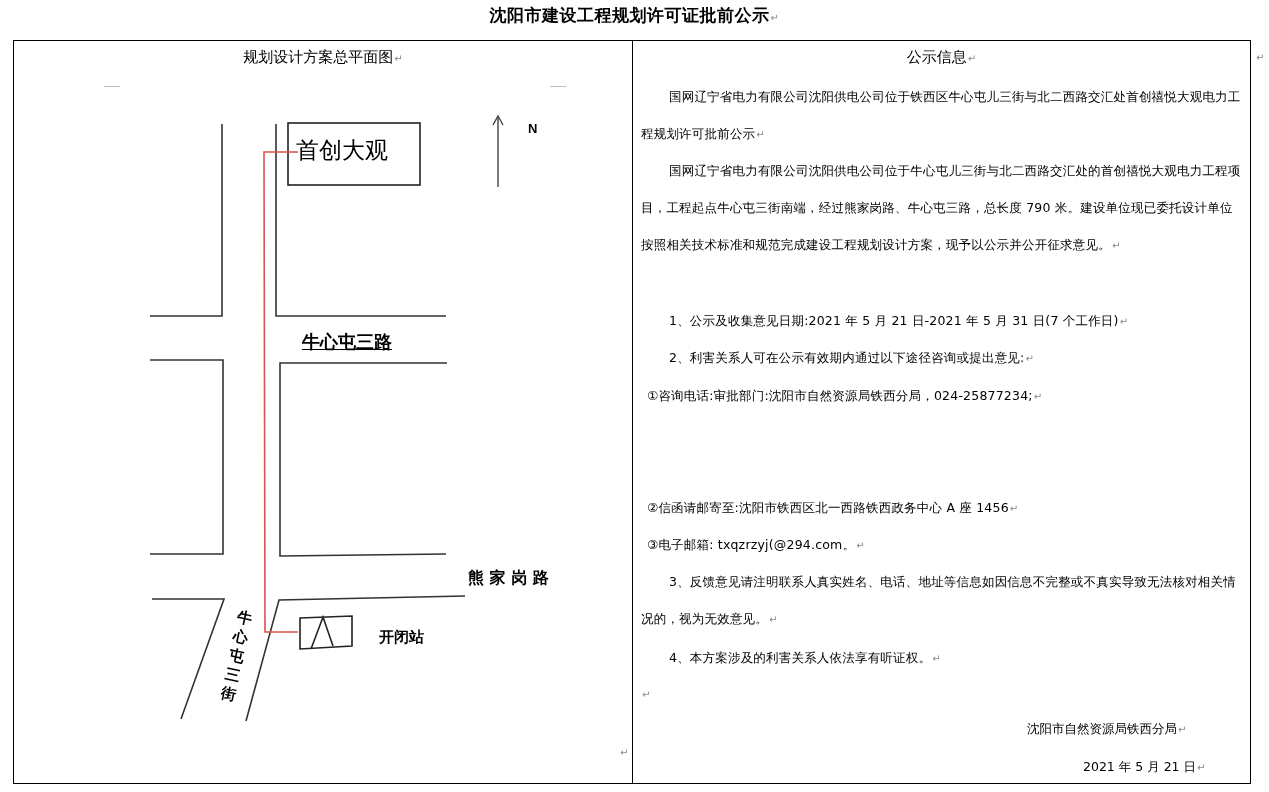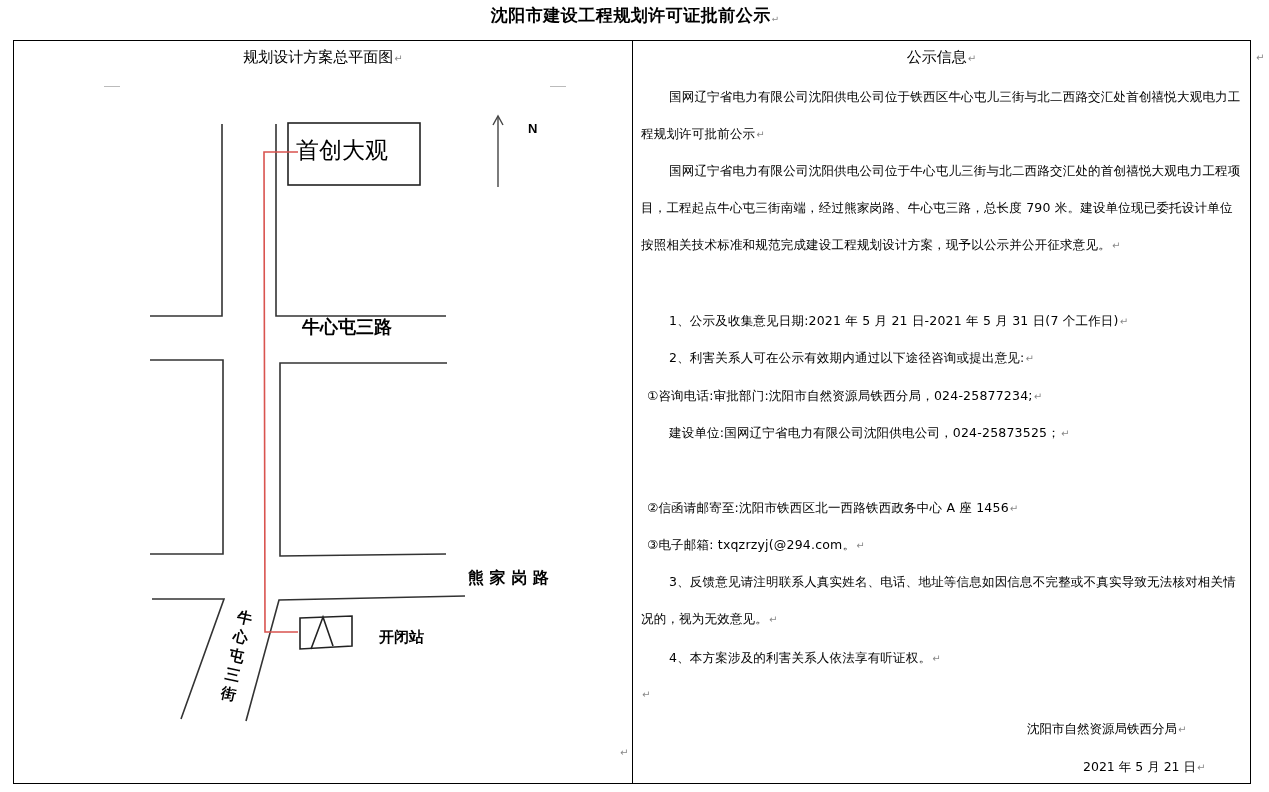--- a/index.html
+++ b/index.html
@@ -1,19 +1,19 @@
 <!DOCTYPE html>
 <html><head>
 <meta charset="utf-8">
 <style>
   html, body { margin:0; padding:0; background:#ffffff; }
   body { width:1269px; height:792px; position:relative; overflow:hidden;
          font-family:"DejaVu Sans","Liberation Sans",sans-serif; color:#000; }
   .doc-title { position:absolute; left:0; top:4px; width:1269px; text-align:center;
-               font-family:Liberation Mono, monospace; font-weight:bold;
+               font-family:Liberation Serif, serif; font-weight:bold;
                font-size:17px; letter-spacing:0.5px; }
   .pmark { color:#888; font-size:10px; font-weight:normal; margin-left:1px; }
   .table { position:absolute; left:13px; top:40px; width:1238px; height:744px;
            border:1.5px solid #000; box-sizing:border-box; }
   .divider { position:absolute; left:618px; top:0; width:1px; height:100%; background:#000; }
   .cell-left { position:absolute; left:0; top:0; width:618px; height:100%; }
   .cell-right { position:absolute; left:619px; top:0; width:617px; height:100%; }
   .cell-heading { position:absolute; top:7px; left:0; width:100%; text-align:center; font-size:15px; }
   .crop-mark { position:absolute; height:1px; width:16px; background:#bbb; }
   .map { position:absolute; left:0; top:0; }
@@ -57,21 +57,21 @@
 
         <line x1="484" y1="146" x2="484" y2="76" stroke="#444" stroke-width="1.4"></line>
         <polyline points="479,84 484,75 489,84" stroke="#444" stroke-width="1.4"></polyline>
       </g>
 
       <polyline points="284,111 250,111 251,591 284,591" fill="none" stroke="#d9534f" stroke-width="1.6"></polyline>
     </svg>
 
     <div class="map-label" style="left:514px;top:80px;font-family:'Liberation Sans',sans-serif;font-size:13px;">N</div>
     <div class="map-label" style="left:282px;top:94px;font-size:23px;font-weight:normal;">首创大观</div>
-    <div class="map-label" style="left:288px;top:274px;font-size:18px;">牛心屯三路</div>
+    <div class="map-label" style="left:288px;top:289px;font-size:18px;text-decoration:underline;">牛心屯三路</div>
     <div class="map-label" style="left:454px;top:527px;font-size:16px;">熊 家 岗 路</div>
     <div class="map-label" style="left:365px;top:587px;font-size:15px;font-family:'DejaVu Sans',sans-serif;">开闭站</div>
     <div>
       <div class="map-label" style="left:223px;top:568px;font-size:15px;transform:rotate(12deg);">牛</div>
       <div class="map-label" style="left:219px;top:587px;font-size:15px;transform:rotate(12deg);">心</div>
       <div class="map-label" style="left:215px;top:606px;font-size:15px;transform:rotate(12deg);">屯</div>
       <div class="map-label" style="left:211px;top:625px;font-size:15px;transform:rotate(12deg);">三</div>
       <div class="map-label" style="left:207px;top:644px;font-size:15px;transform:rotate(12deg);">街</div>
     </div>
     <div class="row-end-mark" style="left:606px;top:706px;">↵</div>
@@ -80,21 +80,20 @@
   <div class="divider"></div>
 
   <div class="cell-right">
     <div class="cell-heading"><span>公示信息</span><span class="pmark">↵</span></div>
 
     <div class="para indent" style="top:37px;"><span>国网辽宁省电力有限公司沈阳供电公司位于铁西区牛心屯儿三街与北二西路交汇处首创禧悦大观电力工程规划许可批前公示</span><span class="pmark">↵</span></div>
     <div class="para indent" style="top:111px;"><span>国网辽宁省电力有限公司沈阳供电公司位于牛心屯儿三街与北二西路交汇处的首创禧悦大观电力工程项目，工程起点牛心屯三街南端，经过熊家岗路、牛心屯三路，总长度 790 米。建设单位现已委托设计单位按照相关技术标准和规范完成建设工程规划设计方案，现予以公示并公开征求意见。</span><span class="pmark">↵</span></div>
     <div class="para indent" style="top:261px;"><span>1、公示及收集意见日期:2021 年 5 月 21 日-2021 年 5 月 31 日(7 个工作日)</span><span class="pmark">↵</span></div>
     <div class="para indent" style="top:298px;"><span>2、利害关系人可在公示有效期内通过以下途径咨询或提出意见:</span><span class="pmark">↵</span></div>
     <div class="para" style="top:336px;left:14px;"><span>①咨询电话:审批部门:沈阳市自然资源局铁西分局，024-25877234;</span><span class="pmark">↵</span></div>
-    <div class="para indent2" style="top:373px;"><span>建设单位:国网辽宁省电力有限公司沈阳供电公司，024-25873525；</span><span class="pmark">↵</span></div>
     <div class="para" style="top:448px;left:14px;"><span>②信函请邮寄至:沈阳市铁西区北一西路铁西政务中心 A 座 1456</span><span class="pmark">↵</span></div>
     <div class="para" style="top:485px;left:14px;"><span>③电子邮箱: txqzrzyj(@294.com。</span><span class="pmark">↵</span></div>
     <div class="para indent" style="top:522px;"><span>3、反馈意见请注明联系人真实姓名、电话、地址等信息如因信息不完整或不真实导致无法核对相关情况的，视为无效意见。</span><span class="pmark">↵</span></div>
     <div class="para indent" style="top:598px;"><span>4、本方案涉及的利害关系人依法享有听证权。</span><span class="pmark">↵</span></div>
     <div class="para" style="top:634px;"><span class="pmark">↵</span></div>
 
     <div class="signature" style="left:394px;top:680px;text-align:center;"><span>沈阳市自然资源局铁西分局</span><span class="pmark">↵</span></div>
     <div class="signature" style="left:450px;top:718px;"><span>2021 年 5 月 21 日</span><span class="pmark">↵</span></div>
   </div>
 </div>

